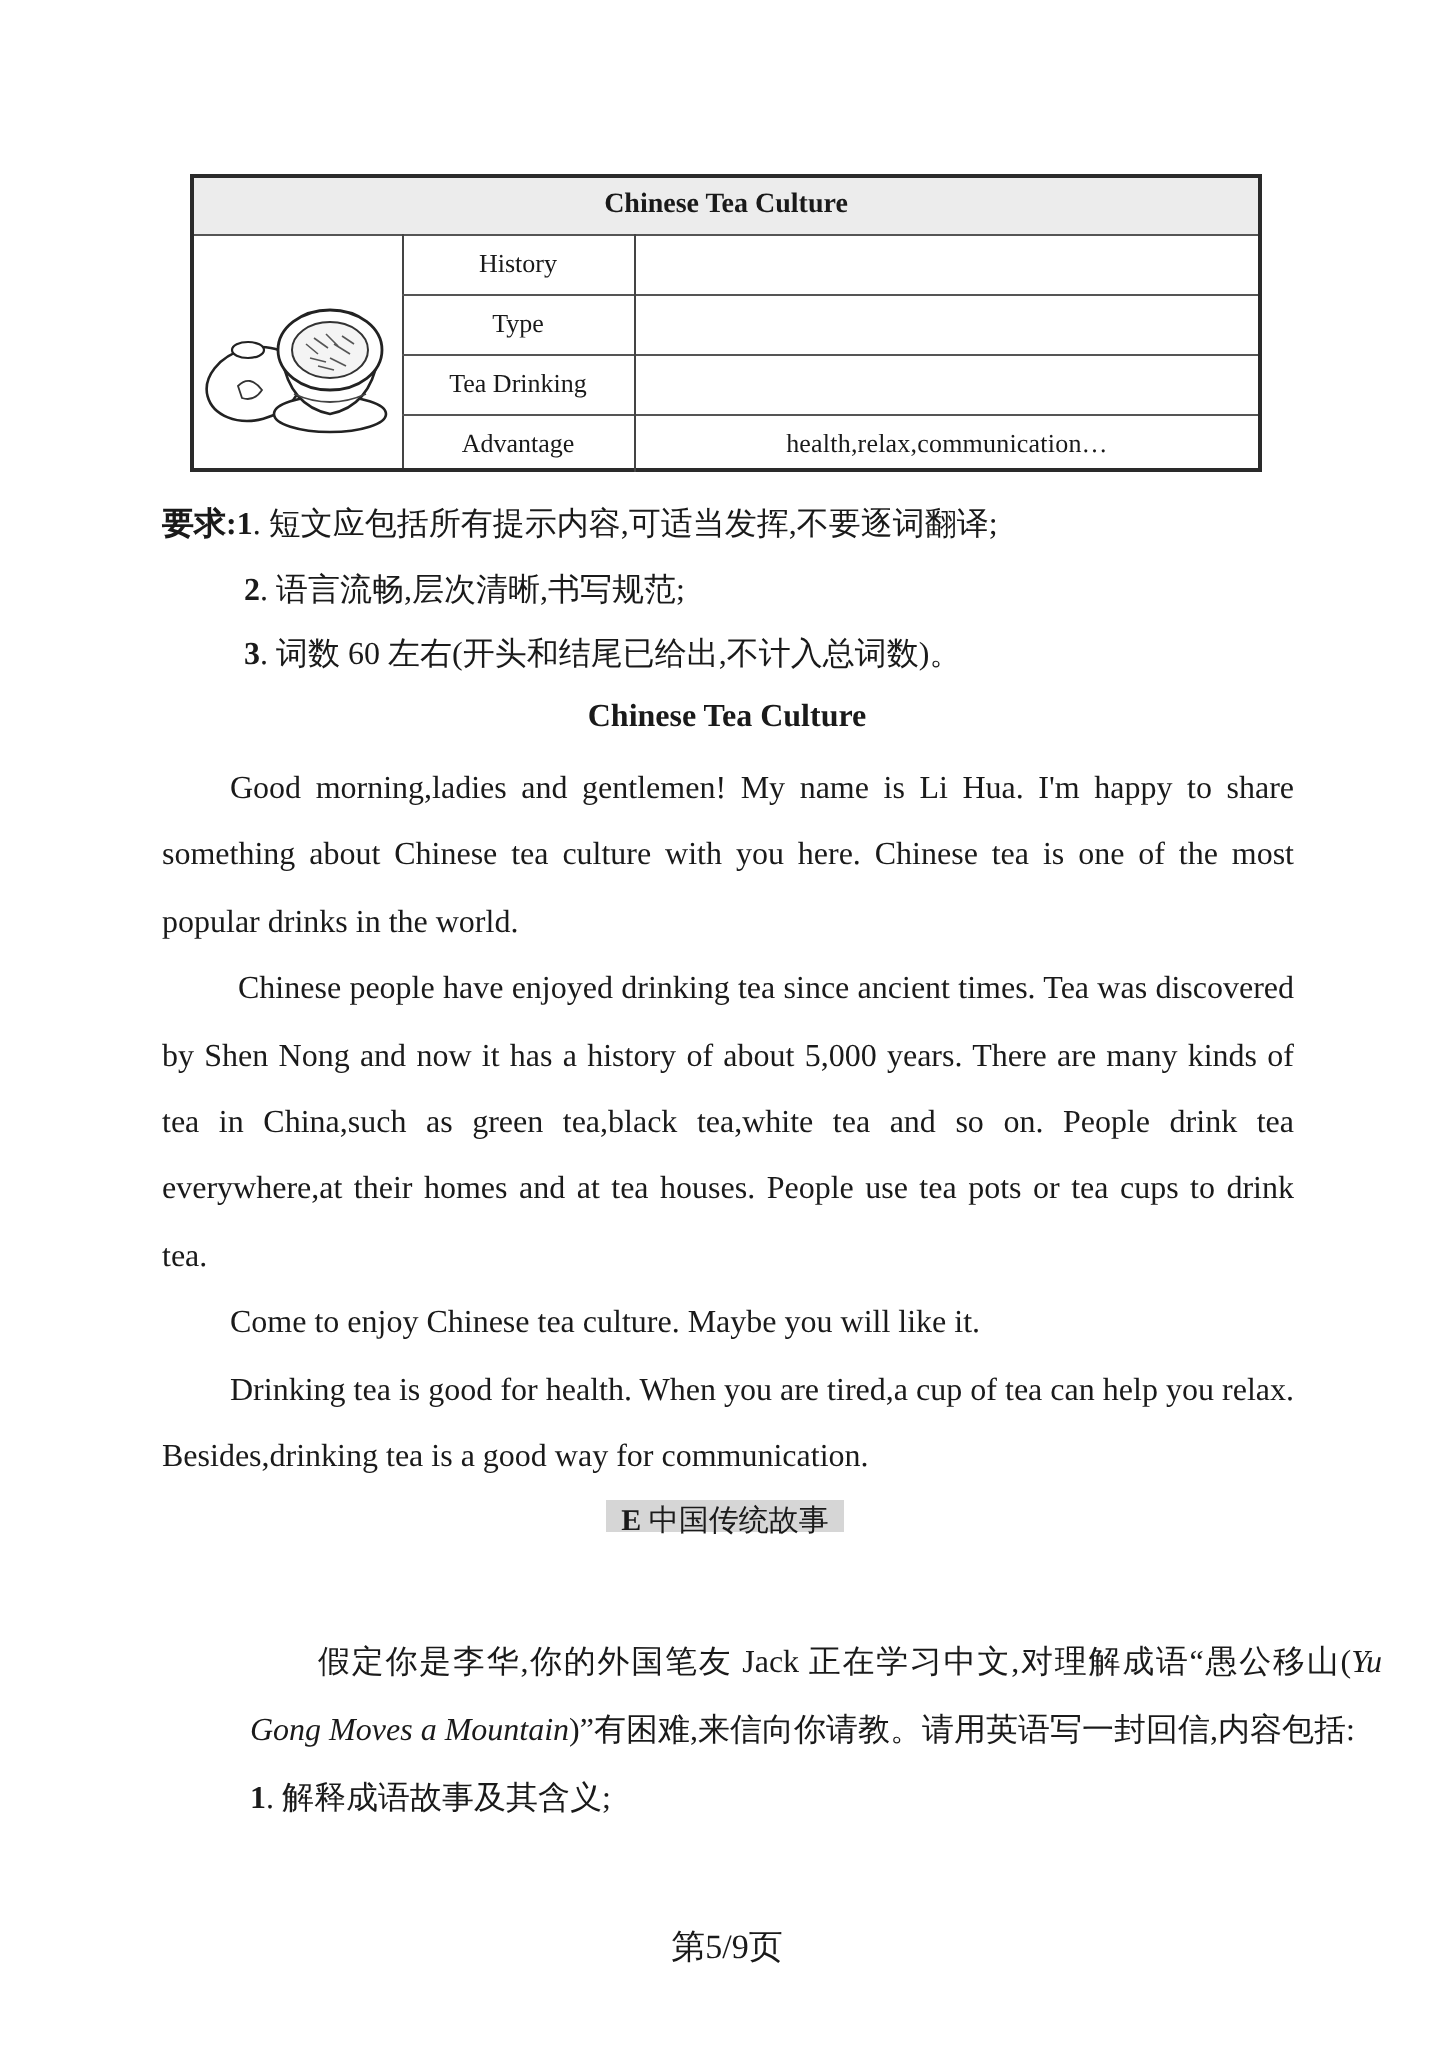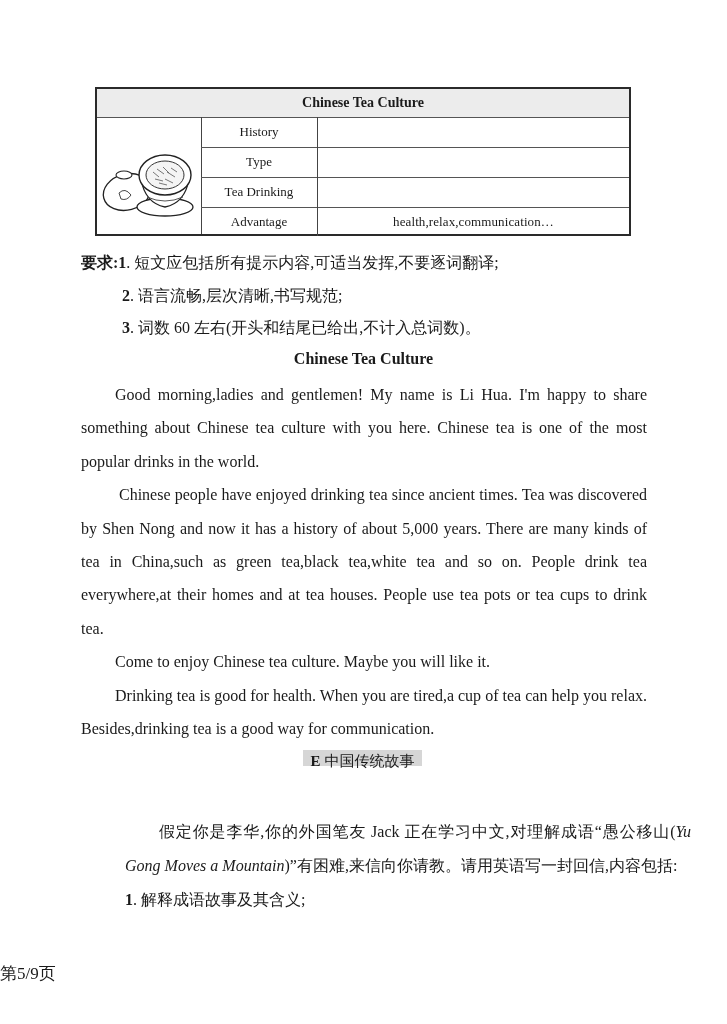--- a/index.html
+++ b/index.html
@@ -64,21 +64,21 @@
   .task {
     position: absolute; left: 81px; width: 566px; top: 815px;
     font-size: 16px; line-height: 34px; text-align: justify; margin-left: 44px;
   }
   .task p { margin: 0; }
   .task .indent { text-indent: 34px; }
   .task i { font-style: italic; }
 
   .page-num {
     position: absolute; left: 0; width: 727px; top: 962px;
-    text-align: left; font-size: 17px;
+    text-align: center; font-size: 17px;
   }
 </style>
 </head>
 <body>
 
 <div class="tea-table">
   <div class="t-header">Chinese Tea Culture</div>
   <div class="img-cell">
     <svg width="104" height="119" viewBox="0 0 104 119">
 

